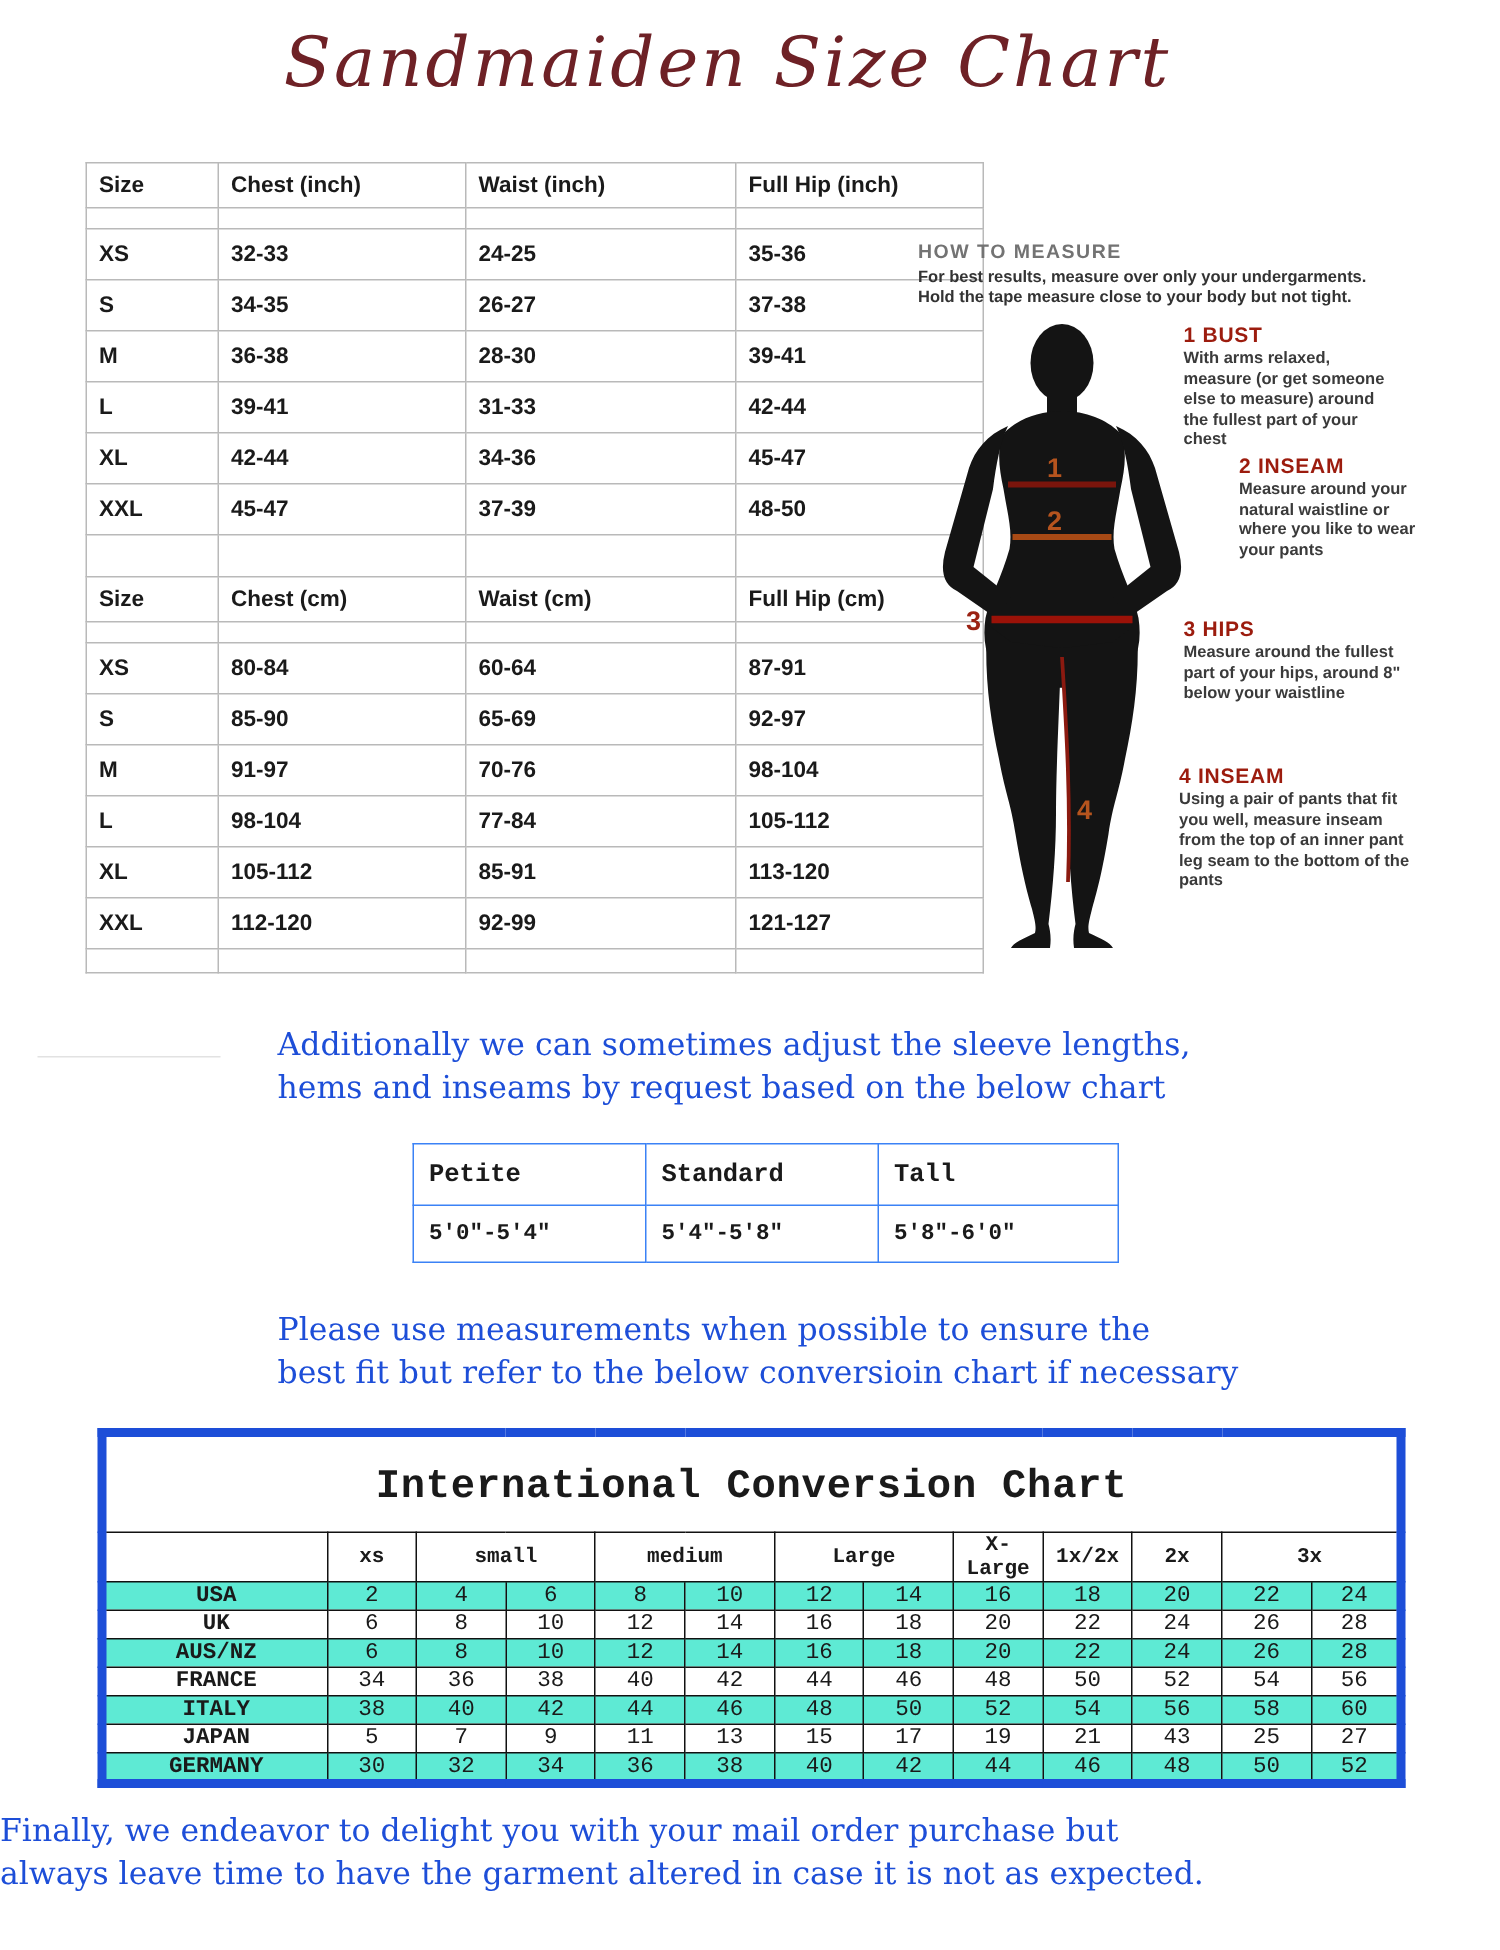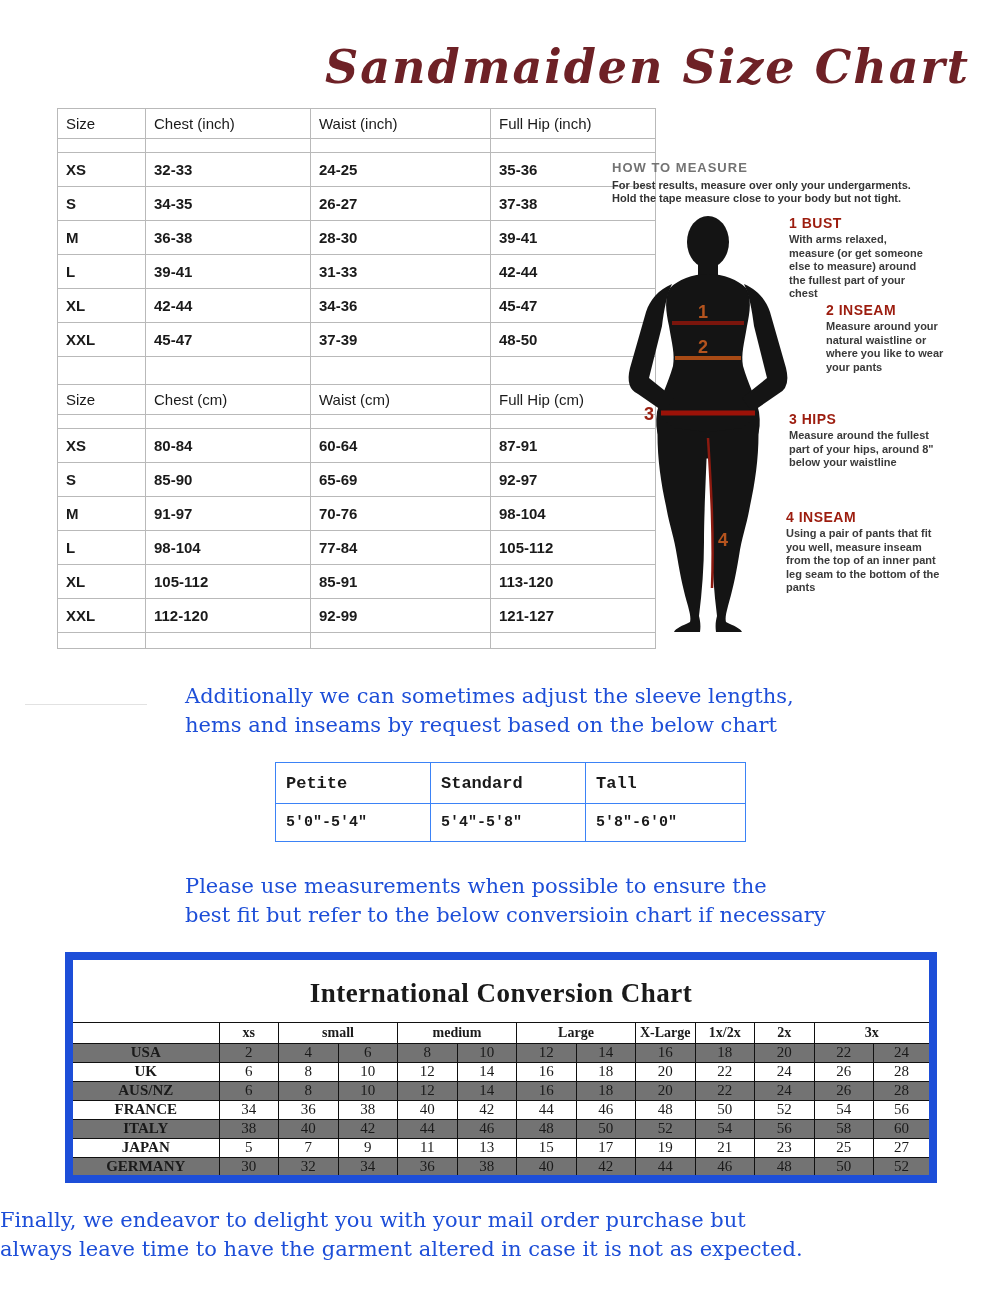--- a/index.html
+++ b/index.html
@@ -3,31 +3,31 @@
 <meta charset="utf-8">
 <style>
   * { margin:0; padding:0; box-sizing:border-box; }
   html,body { background:#ffffff; }
   .page {
     position:relative; width:1000px; height:1300px; background:#fff;
     font-family:"Liberation Sans", sans-serif; color:#1a1a1a; overflow:hidden;
   }
   
   .main-title {
-    position:absolute; left:0; top:14px; width:970px; text-align:right;
-    font-family:"DejaVu Serif", serif; font-style:italic; font-weight:bold;
-    font-size:46px; color:#6e2126; letter-spacing:2px;margin-top:26px;
+    position:absolute; left:0; top:14px; width:970px; text-align:center;
+    font-family:"DejaVu Serif", serif; font-style:italic; font-weight:normal;
+    font-size:46px; color:#6e2126; letter-spacing:2px;
   }
   
   .size-table {
     position:absolute; left:57px; top:108px; width:598px;
     border-collapse:collapse; table-layout:fixed;
   }
   .size-table td { border:1px solid #b9b9b9; padding:0 0 0 8px; vertical-align:middle; }
-  .size-table .sz-hdr-cell { height:30px; font-size:15px; font-weight:normal; }
+  .size-table .sz-hdr-cell { height:30px; font-size:15px; font-weight:bold; }
   .size-table .sz-thin td, td.sz-thin-cell { height:14px; }
   .size-table .sz-gap td, td.sz-gap-cell { height:28px; }
   .size-table .sz-end td, td.sz-end-cell { height:16px; }
   .size-table .sz-data-cell { height:34px; font-size:15px; font-weight:bold; }
   
   .htm-panel { position:absolute; left:612px; top:160px; width:385px; height:510px; }
   .htm-heading { font-size:13px; font-weight:bold; letter-spacing:1px; color:#737373; }
   .htm-intro { margin-top:4px; font-size:11px; font-weight:bold; color:#333; line-height:13px; white-space:nowrap; }
   .figure-wrap { position:absolute; left:-4px; top:46px; width:200px; height:435px; }
   .step { position:absolute; }
@@ -48,28 +48,28 @@
     position:absolute; left:275px; top:762px; width:470px;
     border-collapse:collapse; table-layout:fixed;
   }
   .height-table td { border:1px solid #3b82f6; padding:0 0 0 10px; vertical-align:middle;font-family:Liberation Mono, monospace; }
   .height-table .ht-hdr { height:41px; font-size:17px; font-weight:bold; }
   .height-table .ht-val { height:38px; font-size:15px; font-weight:bold; }
   
   .conv-table {
     position:absolute; left:65px; top:952px; width:872px;
     border-collapse:collapse; table-layout:fixed;
-    font-family:Liberation Serif, serif; border:8px solid #1d4ed8;
+    font-family:Liberation Mono, monospace; border:6px solid #1d4ed8;
   }
   .conv-table td { border:1px solid #111; text-align:center; vertical-align:middle; }
   .conv-title { height:66px; font-size:27px; font-weight:bold; vertical-align:top; padding-top:6px; letter-spacing:0.5px; }
   .conv-hdr-row td { height:21px; font-size:14px; font-weight:bold; }
   .conv-row td { height:19px; font-size:15px; }
   .conv-region { font-weight:bold; }
-  .conv-row.shaded td { background:#737373; }
+  .conv-row.shaded td { background:#5eead4; }
 </style>
 </head>
 <body>
 
 <div class="page">
 
   <h1 class="main-title">Sandmaiden Size Chart</h1>
 
   <table class="size-table">
     <colgroup>
@@ -379,21 +379,21 @@
           <td class="conv-region">JAPAN</td>
           <td class="conv-val">5</td>
           <td class="conv-val">7</td>
           <td class="conv-val">9</td>
           <td class="conv-val">11</td>
           <td class="conv-val">13</td>
           <td class="conv-val">15</td>
           <td class="conv-val">17</td>
           <td class="conv-val">19</td>
           <td class="conv-val">21</td>
-          <td class="conv-val">23</td>
+          <td class="conv-val">43</td>
           <td class="conv-val">25</td>
           <td class="conv-val">27</td>
         </tr>
         <tr class="conv-row shaded">
           <td class="conv-region">GERMANY</td>
           <td class="conv-val">30</td>
           <td class="conv-val">32</td>
           <td class="conv-val">34</td>
           <td class="conv-val">36</td>
           <td class="conv-val">38</td>

